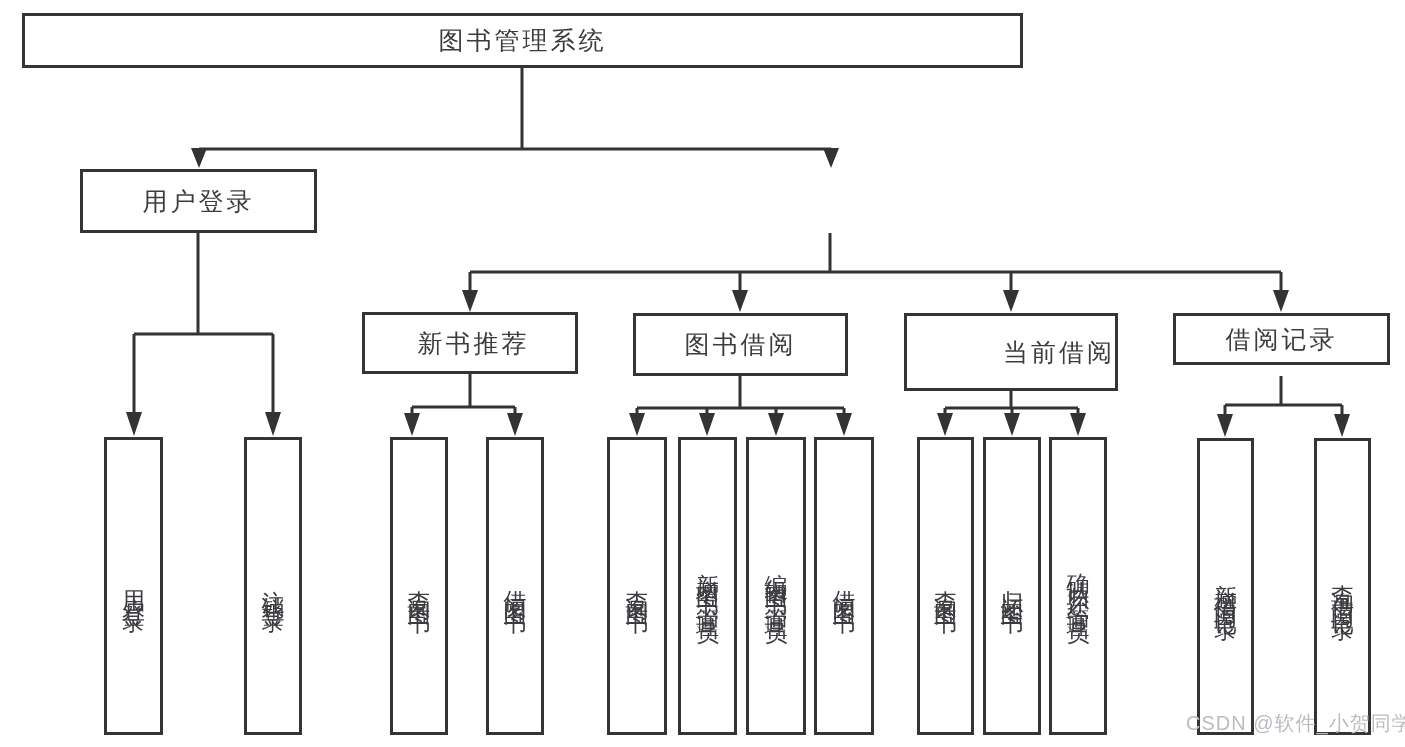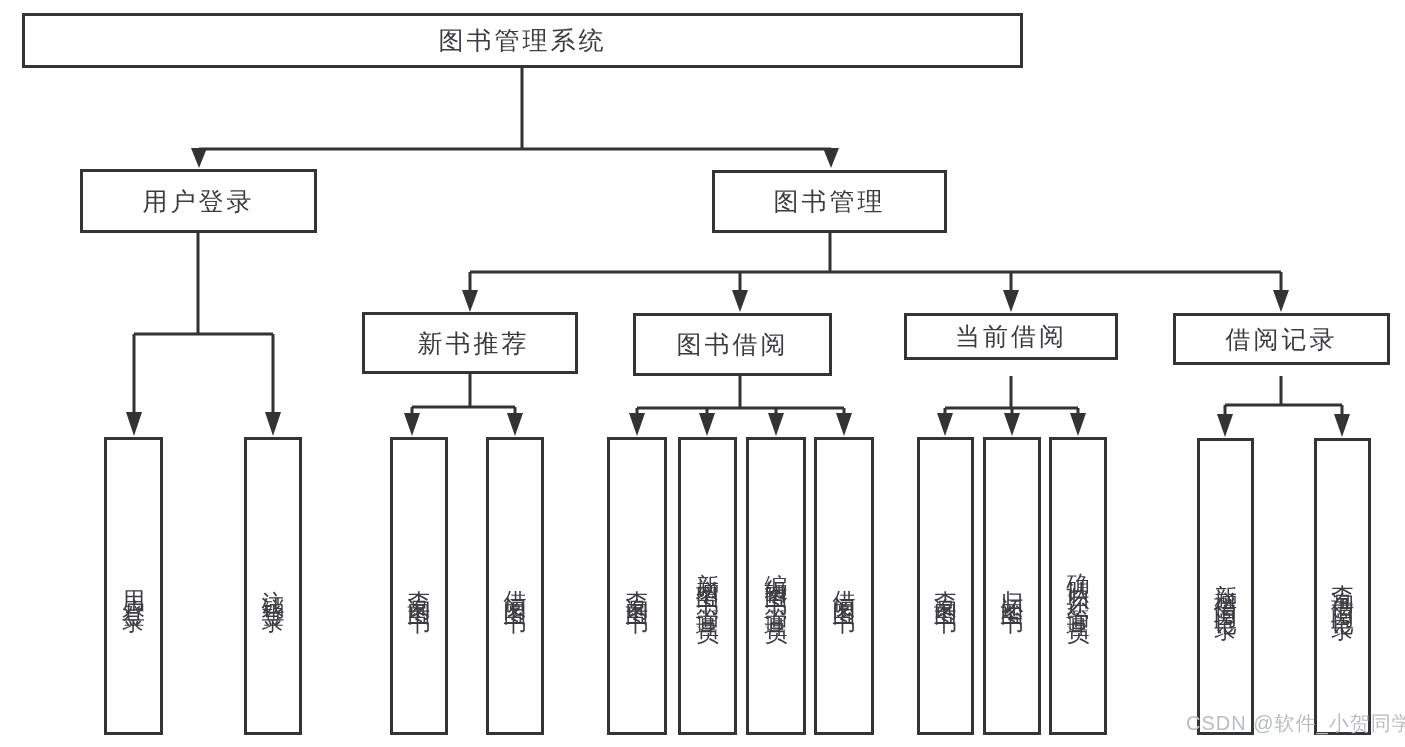--- a/index.html
+++ b/index.html
@@ -95,31 +95,28 @@
     <path d="M1342 437 L1334 414 L1350 414 Z" fill="#333333"></path>
   </svg>
 
   <div class="box h" style="left:22px; top:13px; width:1001px; height:55px;">
     <span>图书管理系统</span>
   </div>
 
   <div class="box h" style="left:80px; top:169px; width:237px; height:64px;">
     <span>用户登录</span>
   </div>
-  <div class="box h" style="left:712px; top:170px; width:235px; height:63px;">
-    <span>图书管理</span>
-  </div>
 
   <div class="box h" style="left:362px; top:312px; width:216px; height:62px;padding-left:7px;">
     <span>新书推荐</span>
   </div>
-  <div class="box h" style="left:633px; top:313px; width:199px; height:63px;">
+  <div class="box h" style="left:633px; top:313px; width:215px; height:63px;">
     <span>图书借阅</span>
   </div>
-  <div class="box h" style="left:904px; top:313px; width:214px; height:47px;">
+  <div class="box h" style="left:904px; top:313px; width:214px; height:78px;justify-content:flex-end;">
     <span>当前借阅</span>
   </div>
   <div class="box h" style="left:1173px; top:313px; width:217px; height:52px;">
     <span>借阅记录</span>
   </div>
 
   <div class="box v" style="left:104px; top:437px; width:59px; height:298px;">
     <span>用户登录</span>
   </div>
   <div class="box v" style="left:244px; top:437px; width:58px; height:298px;">

